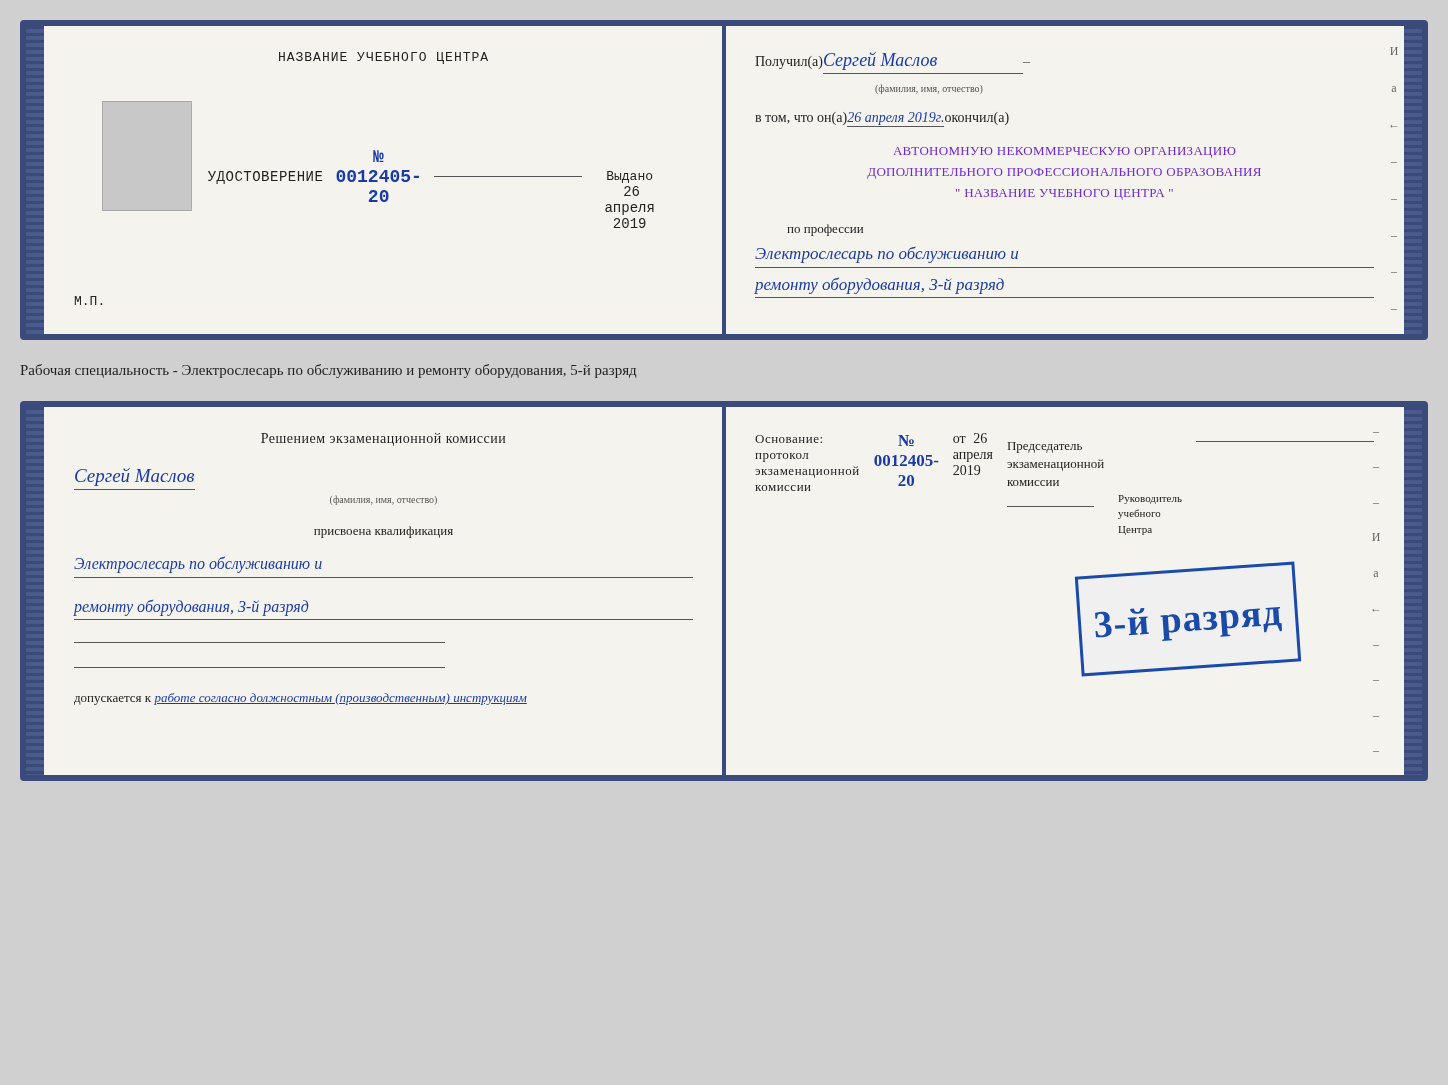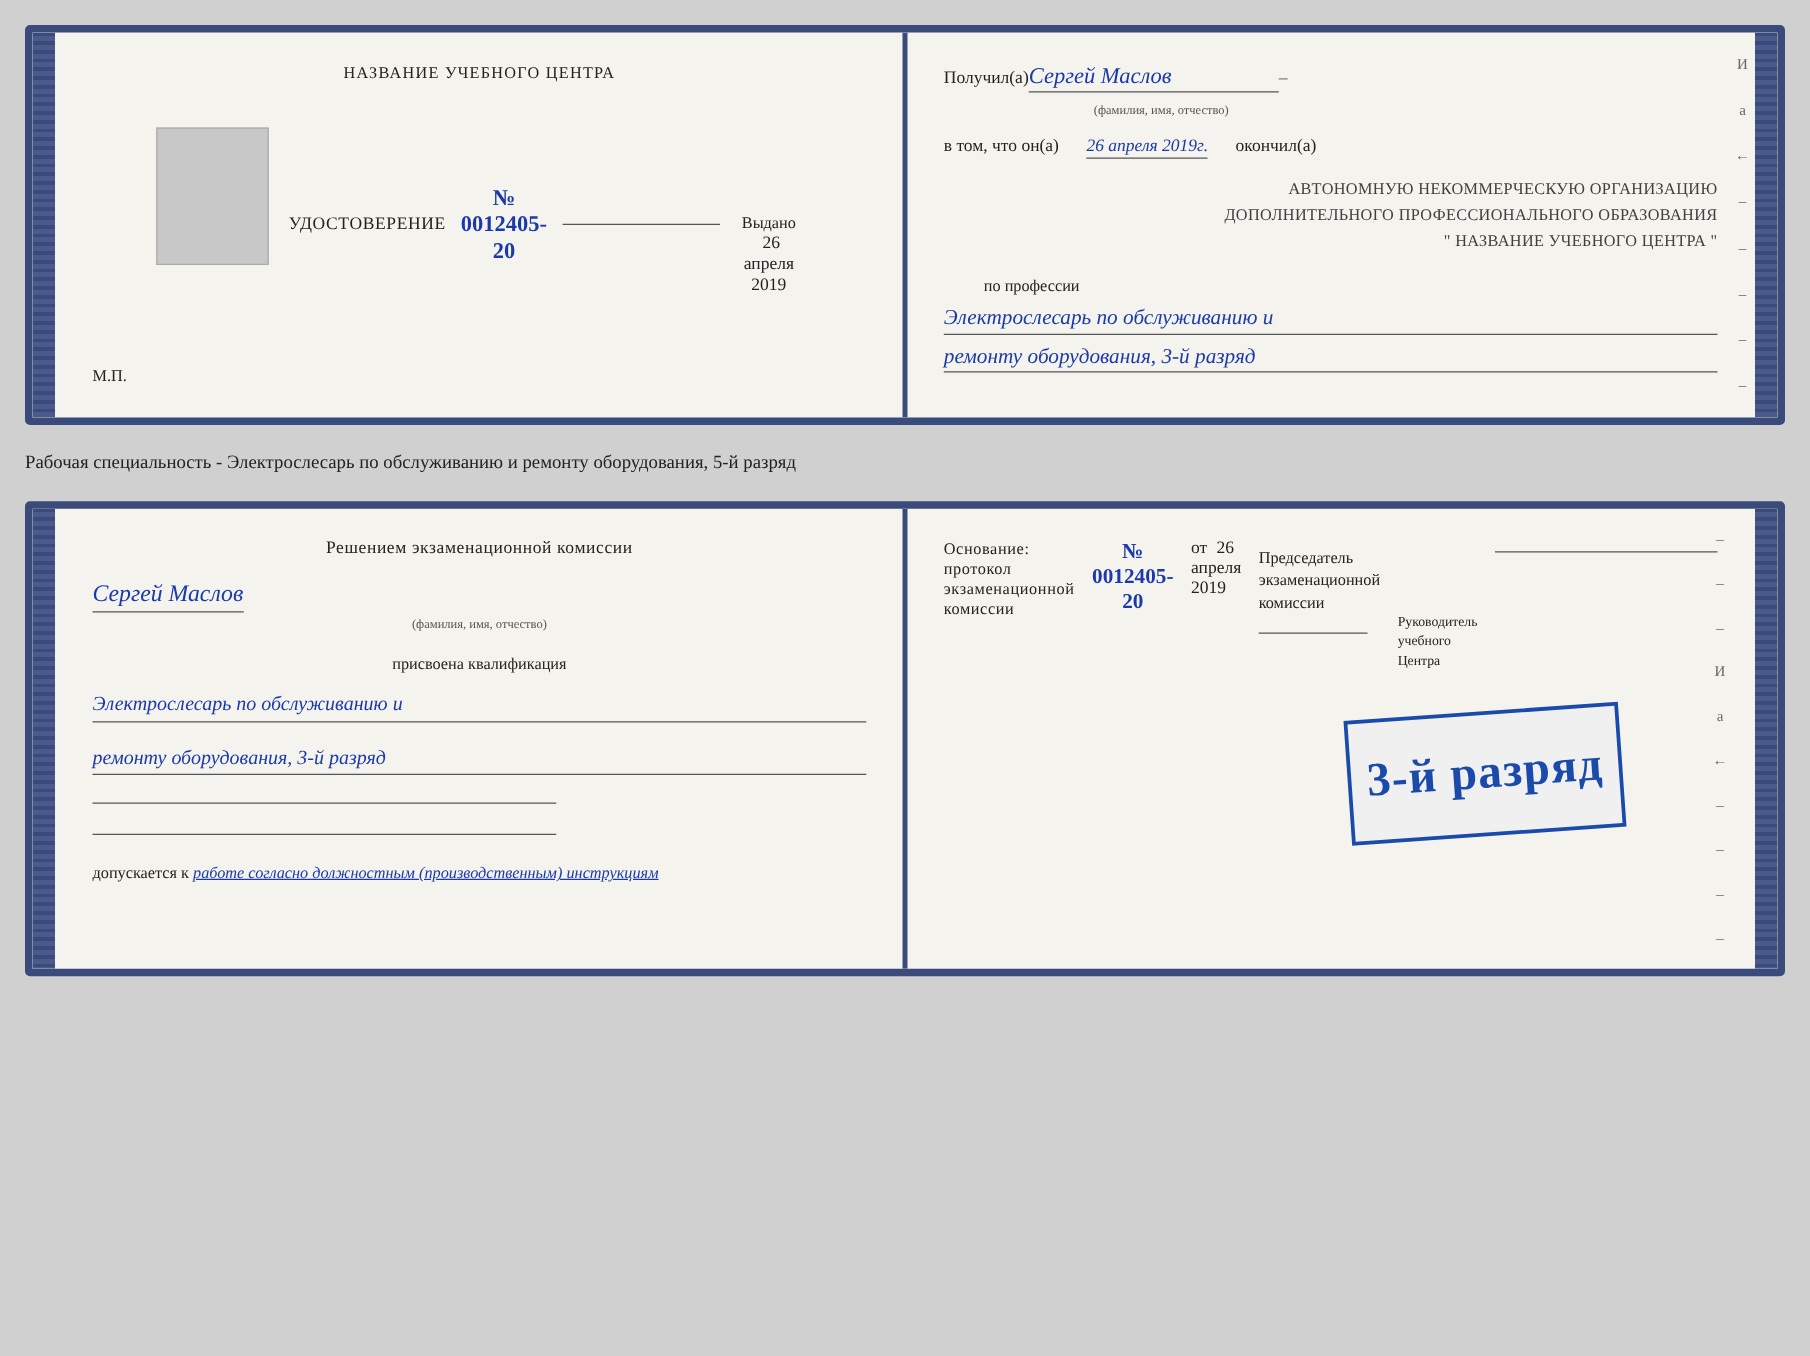--- a/index.html
+++ b/index.html
@@ -53,20 +53,21 @@
 
     .doc-left-panel {
       flex: 1;
       padding: 24px 30px;
       display: flex;
       flex-direction: column;
       align-items: center;
       justify-content: flex-start;
       gap: 16px;
       border-right: 2px solid #bbb;
+      font-family: Liberation Mono, monospace;
     }
 
     .doc-right-panel {
       flex: 1;
       padding: 24px 30px;
       display: flex;
       flex-direction: column;
       gap: 14px;
     }
 
@@ -148,35 +149,35 @@
       white-space: nowrap;
     }
 
     .dash-space { color: #555; }
 
     .vtom-line {
       font-size: 14px;
       color: #222;
       display: flex;
       align-items: baseline;
-      gap: 22px;
+      gap: 0;
       flex-wrap: wrap;
     }
     .vtom-date {
       color: #1a3aaa;
       font-style: italic;
       font-family: 'Segoe Script', cursive, serif;
       border-bottom: 1px solid #555;
       font-size: 14px;
     }
 
     .org-text {
       font-size: 13px;
-      color: #404040;
-      text-align: right;
+      color: #6d28d9;
+      text-align: center;
       text-transform: uppercase;
       letter-spacing: 0.3px;
       line-height: 1.6;
     }
 
     .profession-section {
       margin-top: 4px;
     }
     .po-professii {
       font-size: 13px;

